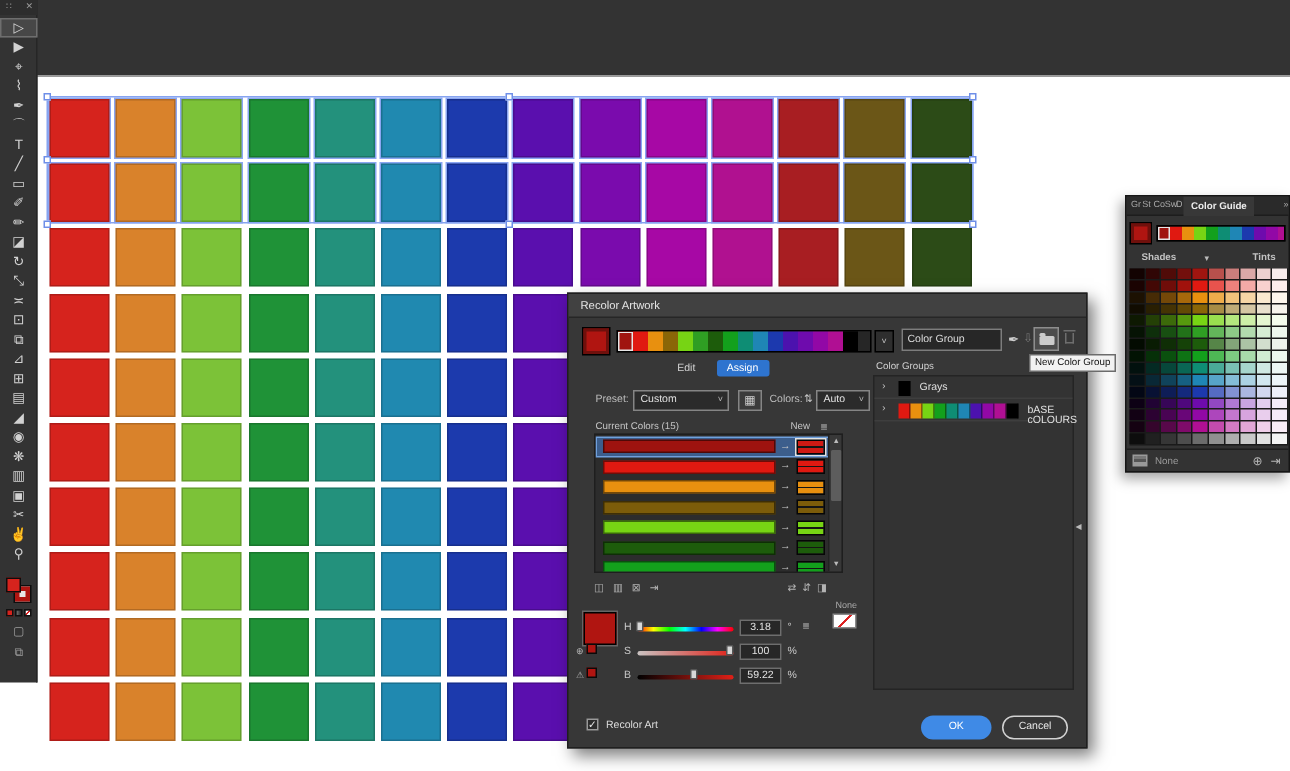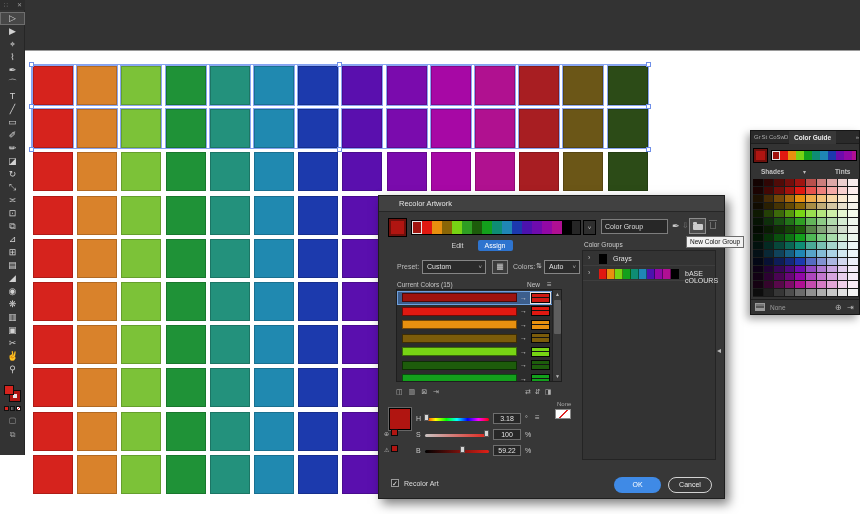--- a/index.html
+++ b/index.html
@@ -30,21 +30,21 @@
   #artwork { position:absolute; left:0; top:0; z-index:2; }
   .sq { position:absolute; border:1px solid rgba(0,0,0,0.18); }
   .sq.selsq { box-shadow:0 0 0 1px #8aa6f2; }
   #selection-rect { position:absolute; border:1px solid #86a3f0; z-index:3; pointer-events:none; }
   .handle { position:absolute; width:5px; height:5px; background:#fff; border:1px solid #6f8fe8; z-index:4; }
 
   
   #dialog { position:absolute; left:378px; top:195px; width:347px; height:304px; background:#373737;
     border:1px solid #1f1f1f; box-shadow:4px 5px 10px rgba(0,0,0,0.5); z-index:30; font-size:7px; color:#d6d6d6; }
   #dlg-title { position:absolute; left:0; top:0; width:100%; height:16px; background:#414141; border-bottom:1px solid #262626;
-    color:#e4e4e4; font-size:7.5px; line-height:16px; padding-left:20px; }
+    color:#e4e4e4; font-size:7.5px; line-height:16px; padding-left:8px; }
   #dlg-active-swatch { position:absolute; left:10px; top:23px; width:17px; height:17px; background:#b01511; border:2px solid #6f100c; box-shadow:0 0 0 1px #000; }
   #dlg-strip { position:absolute; left:32px; top:24px; width:170px; height:15px; background:#262626; border:1px solid #000; display:flex; }
   .chip { height:100%; }
   .chip.first { box-shadow:inset 0 0 0 1px #e6e6e6; }
   #dlg-strip-dd { position:absolute; left:204px; top:24px; width:13px; height:15px; background:#2e2e2e; border:1px solid #000; color:#c8c8c8; font-size:6px; text-align:center; line-height:14px; }
   #cg-input { position:absolute; left:222px; top:23px; width:67px; height:15px; background:#272727; border:1px solid #7d7d7d; color:#dcdcdc; line-height:13px; padding-left:3px; }
   .dlg-ico { position:absolute; top:25px; font-size:9px; color:#cfcfcf; }
   #ico-import { color:#777; font-size:8px; }
   #btn-folder { position:absolute; left:310px; top:22px; width:17px; height:16px; background:#4c4c4c; border:1px solid #8d8d8d; }
   #btn-folder .folder { position:absolute; left:3px; top:5px; width:10px; height:6px; background:#cbcbcb; border-radius:1px; }

